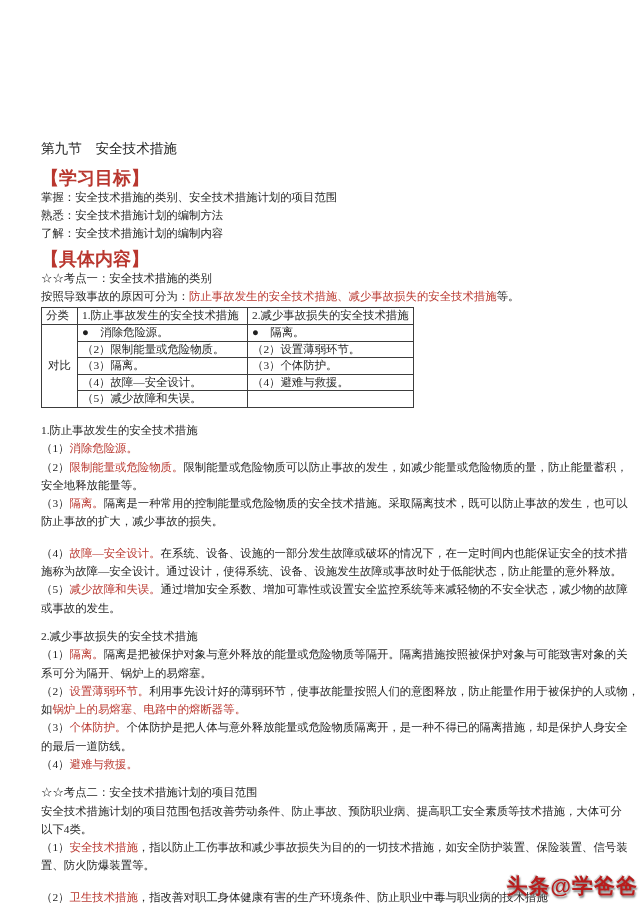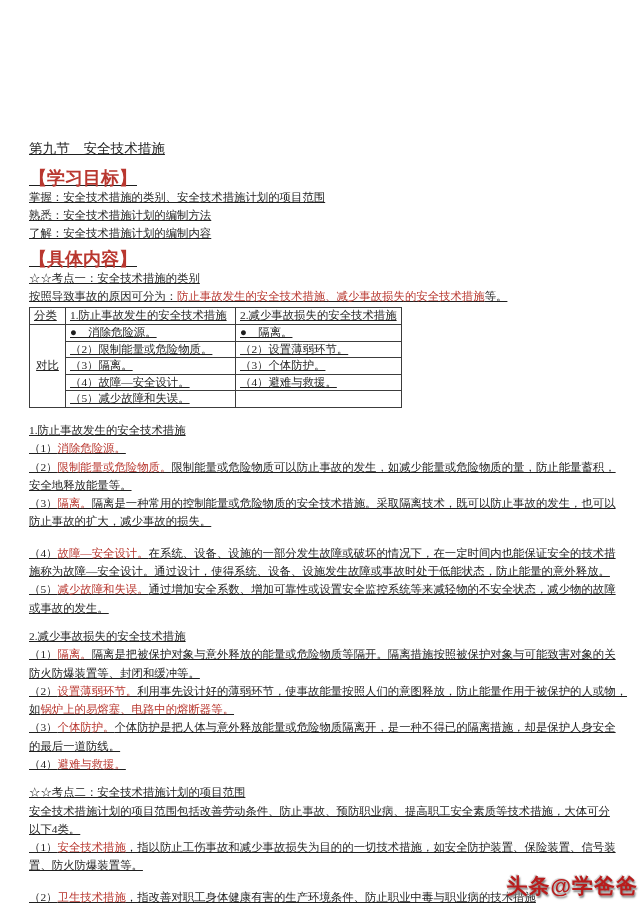--- a/index.html
+++ b/index.html
@@ -2,22 +2,22 @@
 <html style="--red: #b9372f; --ink: #1f1f1f;"><head>
 <meta charset="utf-8">
 <style>
   :root { --red:#b9372f; --ink:#1f1f1f; }
   html,body { margin:0; padding:0; background:#ffffff; }
   .page {
     position:relative; width:640px; height:905px; background:#ffffff;
     overflow:hidden; font-family:"Liberation Serif","DejaVu Serif",serif;
     color:var(--ink);
   }
-  .doc { position:absolute; left:29px; top:140px; width:588px;
-         font-size:11.4px; line-height:18.3px;text-decoration:underline; }
+  .doc { position:absolute; left:41px; top:140px; width:588px;
+         font-size:11.4px; line-height:18.3px; }
   p { margin:0; }
   .line { white-space:nowrap; }
   .title { font-size:13.6px; white-space:nowrap; }
   .hdr { font-size:18px; font-weight:bold; color:var(--red); white-space:nowrap; }
   .hdr-goals { margin-top:11px; }
   .hdr-content { margin-top:8px; }
   .red { color:var(--red); }
   table.cmp { border-collapse:collapse; margin-top:2px; table-layout:fixed; }
   table.cmp td {
     border:1px solid #3c3c3c; font-size:11.4px; line-height:13.6px;
@@ -91,21 +91,21 @@
         <p class="line"><span>（2）</span><span class="red">限制能量或危险物质。</span><span>限制能量或危险物质可以防止事故的发生，如减少能量或危险物质的量，防止能量蓄积，</span></p>
         <p class="line"><span>安全地释放能量等。</span></p>
         <p class="line"><span>（3）</span><span class="red">隔离。</span><span>隔离是一种常用的控制能量或危险物质的安全技术措施。采取隔离技术，既可以防止事故的发生，也可以</span></p>
         <p class="line"><span>防止事故的扩大，减少事故的损失。</span></p>
         <p class="line gap-s"><span>（4）</span><span class="red">故障—安全设计。</span><span>在系统、设备、设施的一部分发生故障或破坏的情况下，在一定时间内也能保证安全的技术措</span></p>
         <p class="line"><span>施称为故障—安全设计。通过设计，使得系统、设备、设施发生故障或事故时处于低能状态，防止能量的意外释放。</span></p>
         <p class="line"><span>（5）</span><span class="red">减少故障和失误。</span><span>通过增加安全系数、增加可靠性或设置安全监控系统等来减轻物的不安全状态，减少物的故障</span></p>
         <p class="line"><span>或事故的发生。</span></p>
         <p class="line gap-m"><span>2.减少事故损失的安全技术措施</span></p>
         <p class="line"><span>（1）</span><span class="red">隔离。</span><span>隔离是把被保护对象与意外释放的能量或危险物质等隔开。隔离措施按照被保护对象与可能致害对象的关</span></p>
-        <p class="line"><span>防火防爆装置等、封闭和缓冲等。</span></p>
+        <p class="line"><span>系可分为隔开、锅炉上的易熔塞。</span></p>
         <p class="line"><span>（2）</span><span class="red">设置薄弱环节。</span><span>利用事先设计好的薄弱环节，使事故能量按照人们的意图释放，防止能量作用于被保护的人或物，</span></p>
         <p class="line"><span>如</span><span class="red">锅炉上的易熔塞、电路中的熔断器等。</span></p>
         <p class="line"><span>（3）</span><span class="red">个体防护。</span><span>个体防护是把人体与意外释放能量或危险物质隔离开，是一种不得已的隔离措施，却是保护人身安全</span></p>
         <p class="line"><span>的最后一道防线。</span></p>
         <p class="line"><span>（4）</span><span class="red">避难与救援。</span></p>
         <p class="line gap-m"><span>☆☆考点二：安全技术措施计划的项目范围</span></p>
         <p class="line"><span>安全技术措施计划的项目范围包括改善劳动条件、防止事故、预防职业病、提高职工安全素质等技术措施，大体可分</span></p>
         <p class="line"><span>以下4类。</span></p>
         <p class="line"><span>（1）</span><span class="red">安全技术措施</span><span>，指以防止工伤事故和减少事故损失为目的的一切技术措施，如安全防护装置、保险装置、信号装</span></p>
         <p class="line"><span>置、防火防爆装置等。</span></p>

